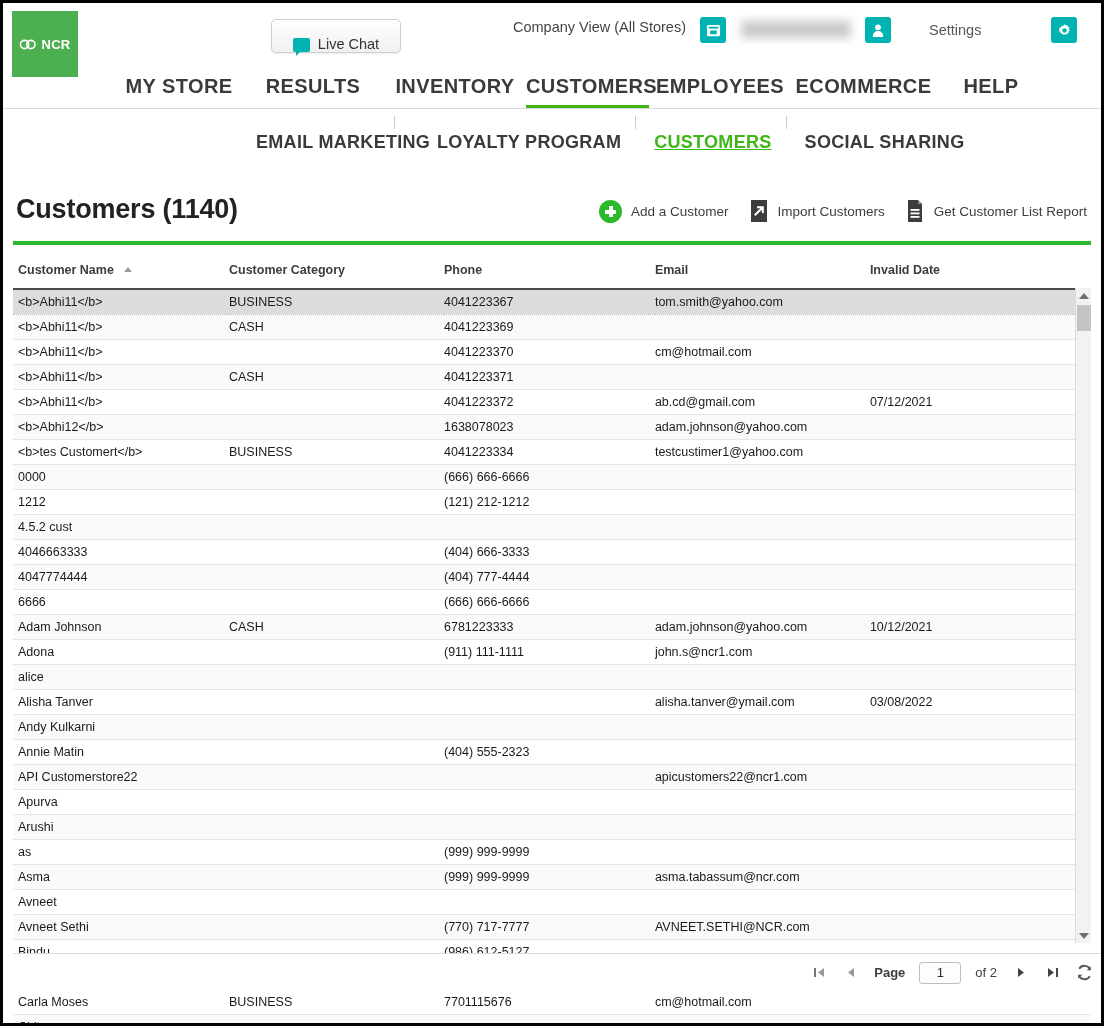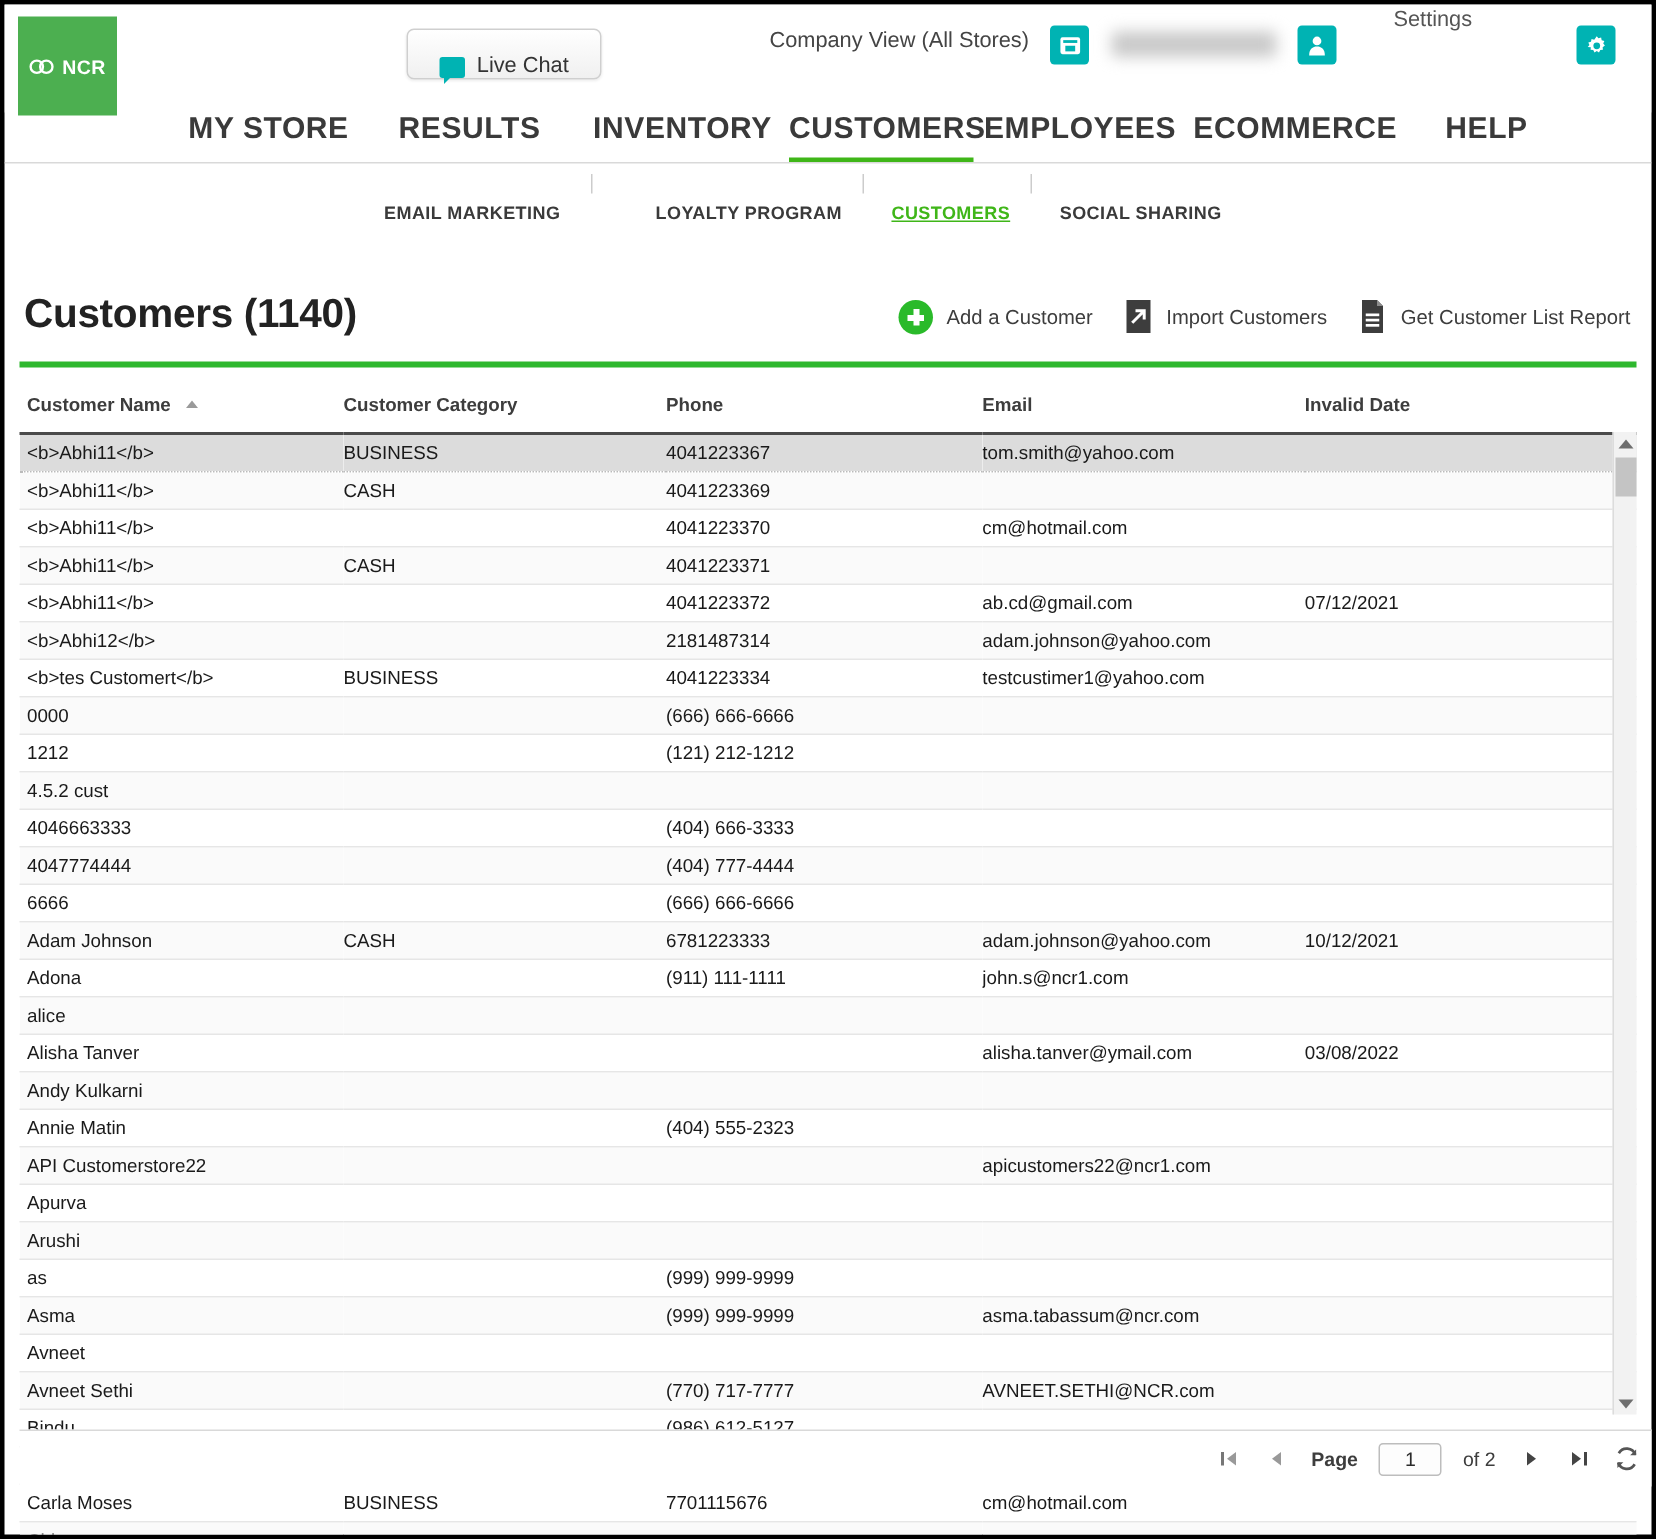--- a/index.html
+++ b/index.html
@@ -94,21 +94,21 @@
   .store-name-blur {
     position: absolute;
     left: 738px; top: 18px;
     width: 110px; height: 17px;
     background: #c9c9c9;
     filter: blur(5px);
     border-radius: 3px;
   }
   .settings-label {
     position: absolute;
-    left: 926px; top: 2px;
+    left: 926px; top: 19px;
     font-size: 14.5px;
     color: #555;
     cursor: pointer;
   }
 
   
   .mainnav {
     position: relative;
     height: 34px;
     border-bottom: 1px solid #d9d9d9;
@@ -141,21 +141,21 @@
   
   .subnav {
     position: relative;
     height: 26px;
     padding-left: 253px;
     display: flex;
     align-items: center;
     gap: 0;
   }
   .subnav-item {
-    font-size: 12px;
+    font-size: 18px;
     font-weight: bold;
     color: #3a3a3a;
     letter-spacing: .3px;
     cursor: pointer;
     white-space: nowrap;
     margin-top: 40px;
   }
   .subnav-item.active { color: #3fb618; text-decoration: underline; }
   .subnav-sep {
     width: 1px; height: 13px;
@@ -522,21 +522,21 @@
           <tr class="odd">
             <td class="col-name">&lt;b&gt;Abhi11&lt;/b&gt;</td>
             <td class="col-cat"></td>
             <td class="col-phone">4041223372</td>
             <td class="col-email invalid-email">ab.cd@gmail.com</td>
             <td class="col-date">07/12/2021</td>
           </tr>
           <tr class="even">
             <td class="col-name">&lt;b&gt;Abhi12&lt;/b&gt;</td>
             <td class="col-cat"></td>
-            <td class="col-phone">2181487314</td>
+            <td class="col-phone">1638078023</td>
             <td class="col-email">adam.johnson@yahoo.com</td>
             <td class="col-date"></td>
           </tr>
           <tr class="odd">
             <td class="col-name">&lt;b&gt;tes Customert&lt;/b&gt;</td>
             <td class="col-cat">BUSINESS</td>
             <td class="col-phone">4041223334</td>
             <td class="col-email">testcustimer1@yahoo.com</td>
             <td class="col-date"></td>
           </tr>

